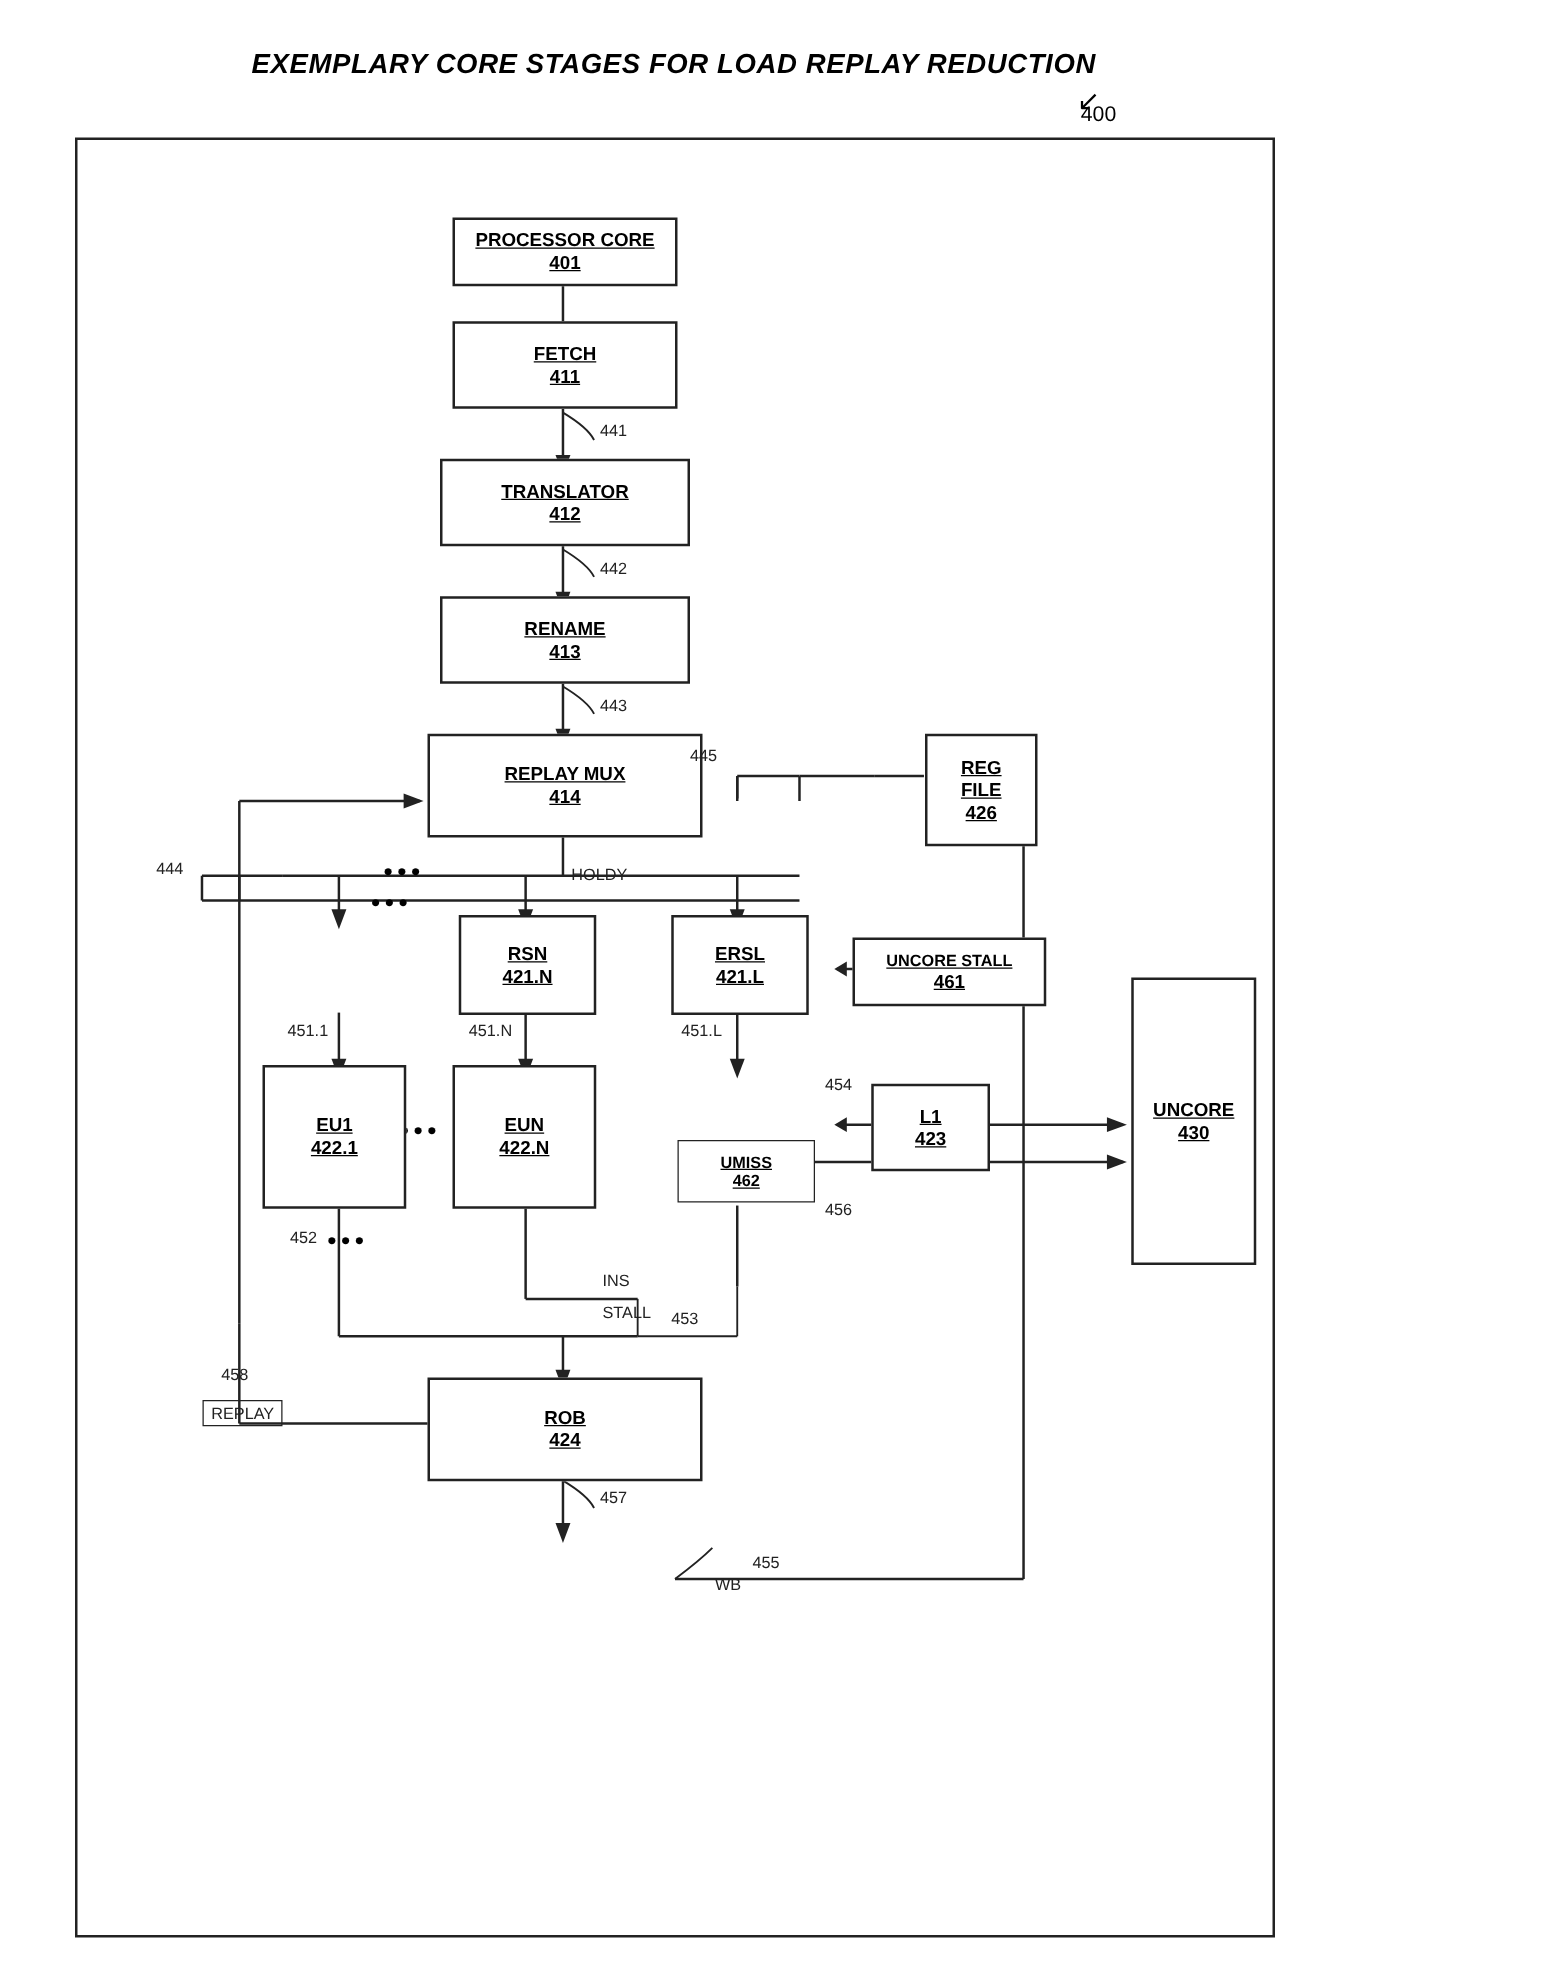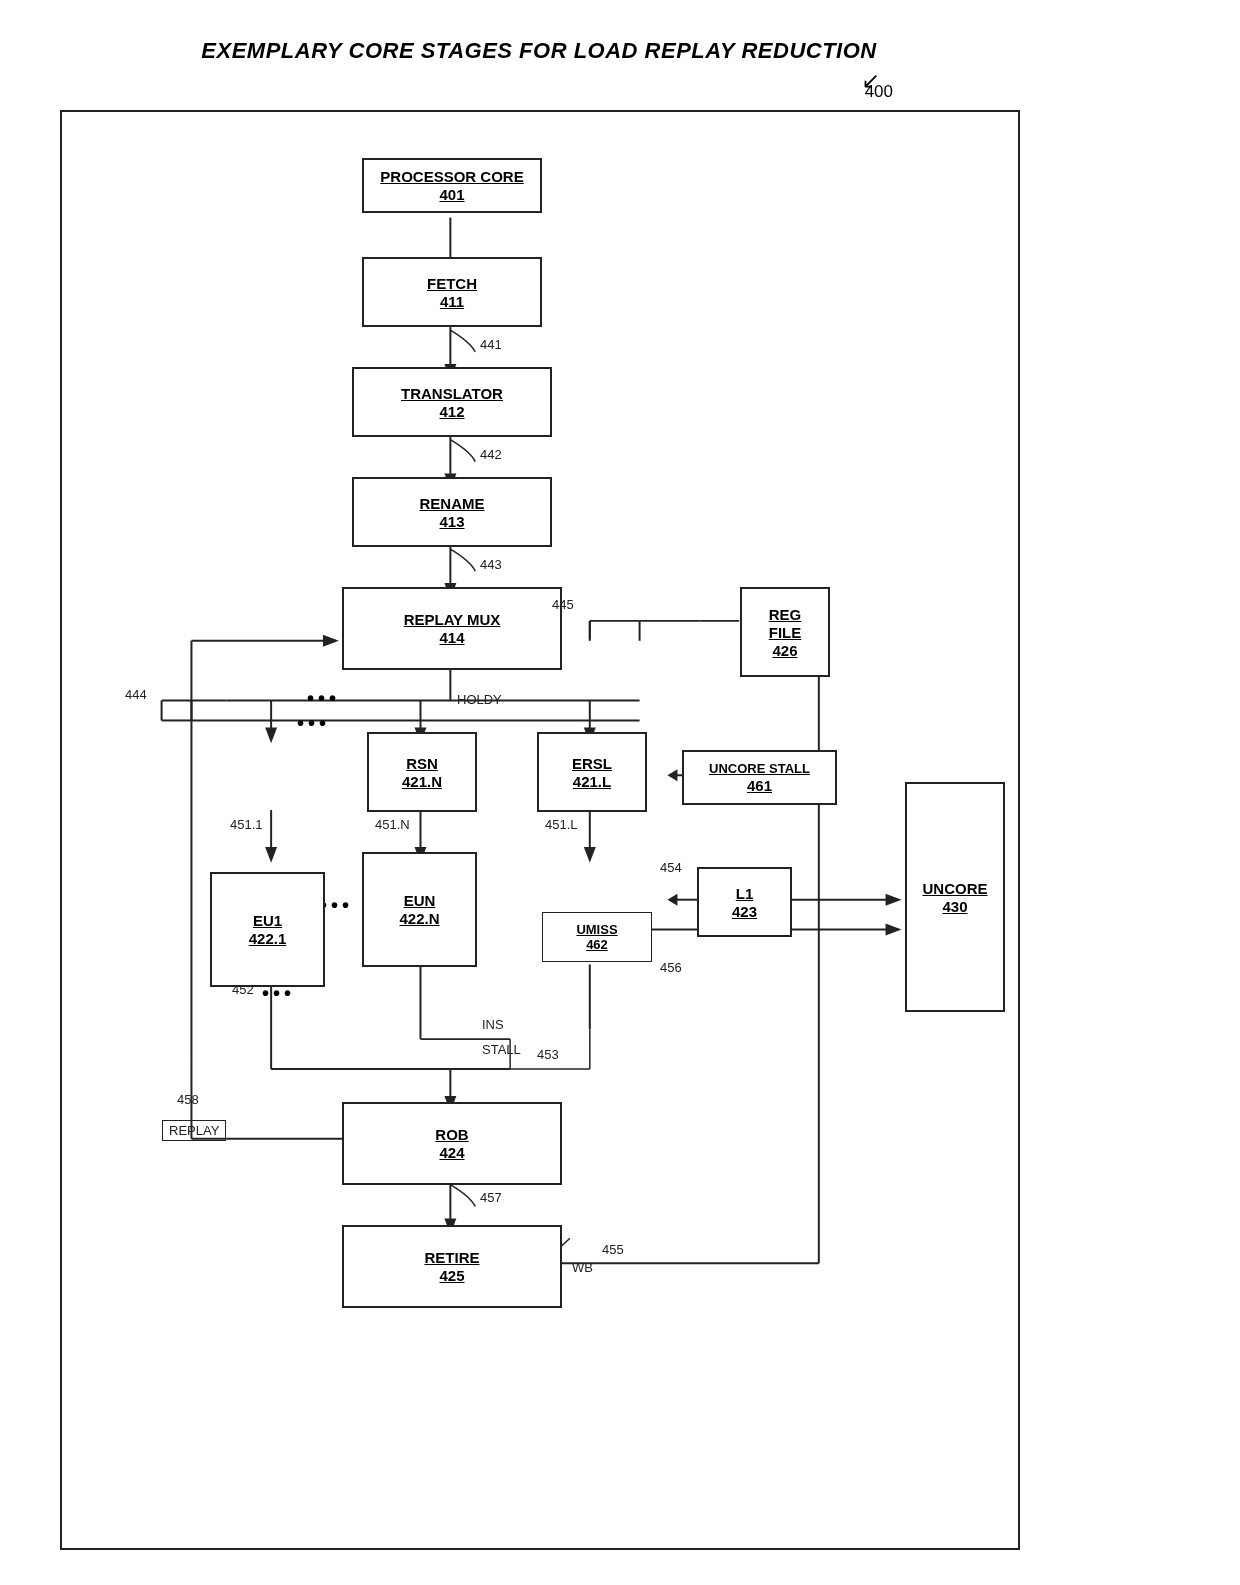--- a/index.html
+++ b/index.html
@@ -190,21 +190,21 @@
 
       <line x1="590" y1="820" x2="840" y2="820" stroke="#222" stroke-width="2"></line>
       <polygon points="843,820 827,814 827,826" fill="#222"></polygon>
 
       <line x1="730" y1="790" x2="840" y2="790" stroke="#222" stroke-width="2"></line>
       <polygon points="843,790 827,784 827,796" fill="#222"></polygon>
 
       <path d="M480 1155 Q500 1140 510 1130" stroke="#222" stroke-width="1.5" fill="none"></path>
     </svg>
 
-    <div class="box" style="top:46px; left:300px; width:180px; height:55px;">
+    <div class="box" style="top:62px; left:300px; width:180px; height:55px;">
       <span class="box-title">PROCESSOR CORE</span>
       <span class="box-num">401</span>
     </div>
 
     <div class="box" style="top:145px; left:300px; width:180px; height:70px;">
       <span class="box-title">FETCH</span>
       <span class="box-num">411</span>
     </div>
 
     <div class="label" style="top:225px; left:418px;">441</div>
@@ -254,21 +254,21 @@
     </div>
 
     <div class="label" style="top:705px; left:168px;">451.1</div>
 
     <div class="label" style="top:705px; left:313px;">451.N</div>
 
     <div class="label" style="top:705px; left:483px;">451.L</div>
 
     <div class="dots" style="top:782px; left:258px;">•••</div>
 
-    <div class="box" style="top:740px; left:148px; width:115px; height:115px;margin-top:20px;">
+    <div class="box" style="top:740px; left:148px; width:115px; height:115px;">
       <span class="box-title">EU1</span>
       <span class="box-num">422.1</span>
     </div>
 
     <div class="box" style="top:740px; left:300px; width:115px; height:115px;">
       <span class="box-title">EUN</span>
       <span class="box-num">422.N</span>
     </div>
 
 
@@ -300,24 +300,20 @@
       <span class="box-title">ROB</span>
       <span class="box-num">424</span>
     </div>
 
     <div class="label" style="top:1078px; left:418px;">457</div>
 
     <div class="label" style="top:1008px; left:100px; border:1px solid #222; padding:2px 6px; font-size:13px;">REPLAY</div>
 
     <div class="label" style="top:980px; left:115px;">458</div>
 
-    <div class="box" style="top:1113px; left:280px; width:220px; height:83px;">
-      <span class="box-title">RETIRE</span>
-      <span class="box-num">425</span>
-    </div>
 
     <div class="label" style="top:1148px; left:510px;">WB</div>
 
     <div class="label" style="top:1130px; left:540px;">455</div>
 
     <div class="box" style="top:475px; left:678px; width:90px; height:90px;">
       <span class="box-title" style="white-space:pre-line;">REG
 FILE</span>
       <span class="box-num">426</span>
     </div>

